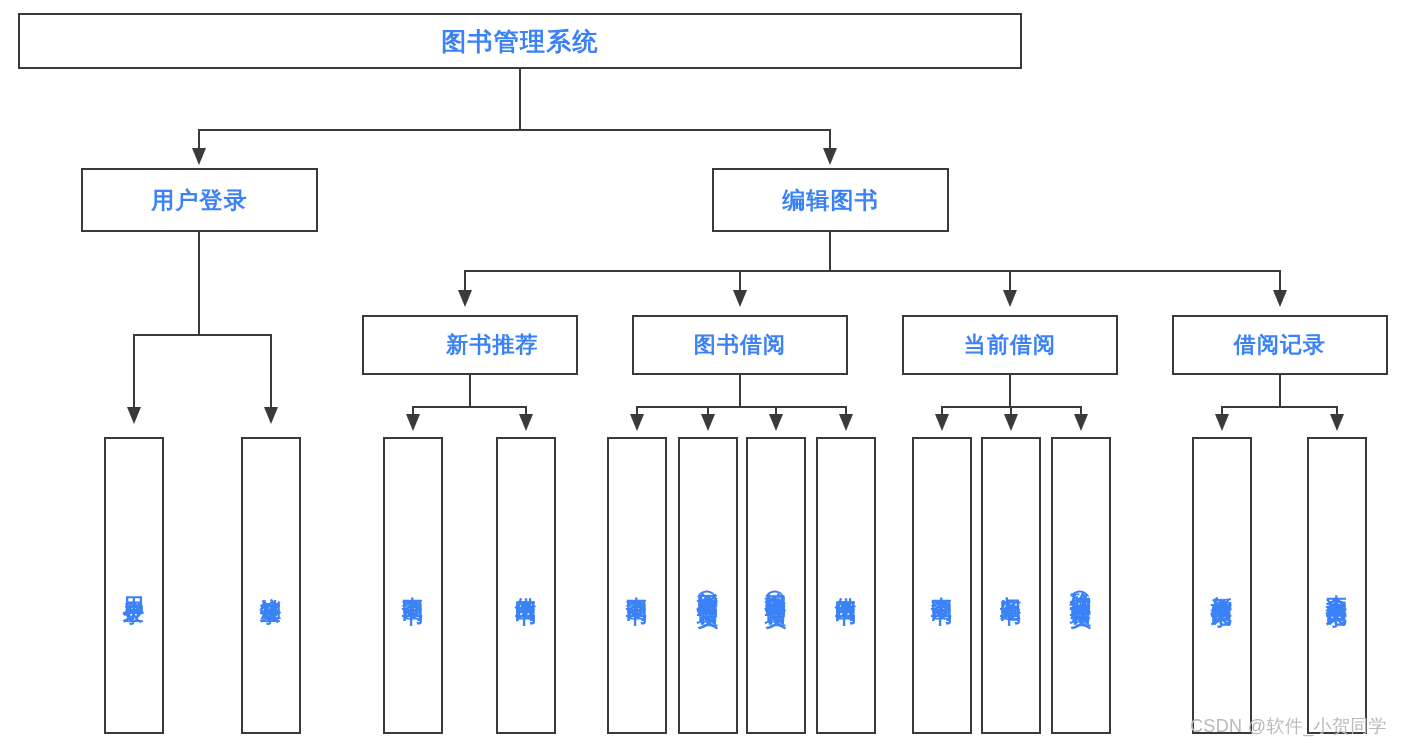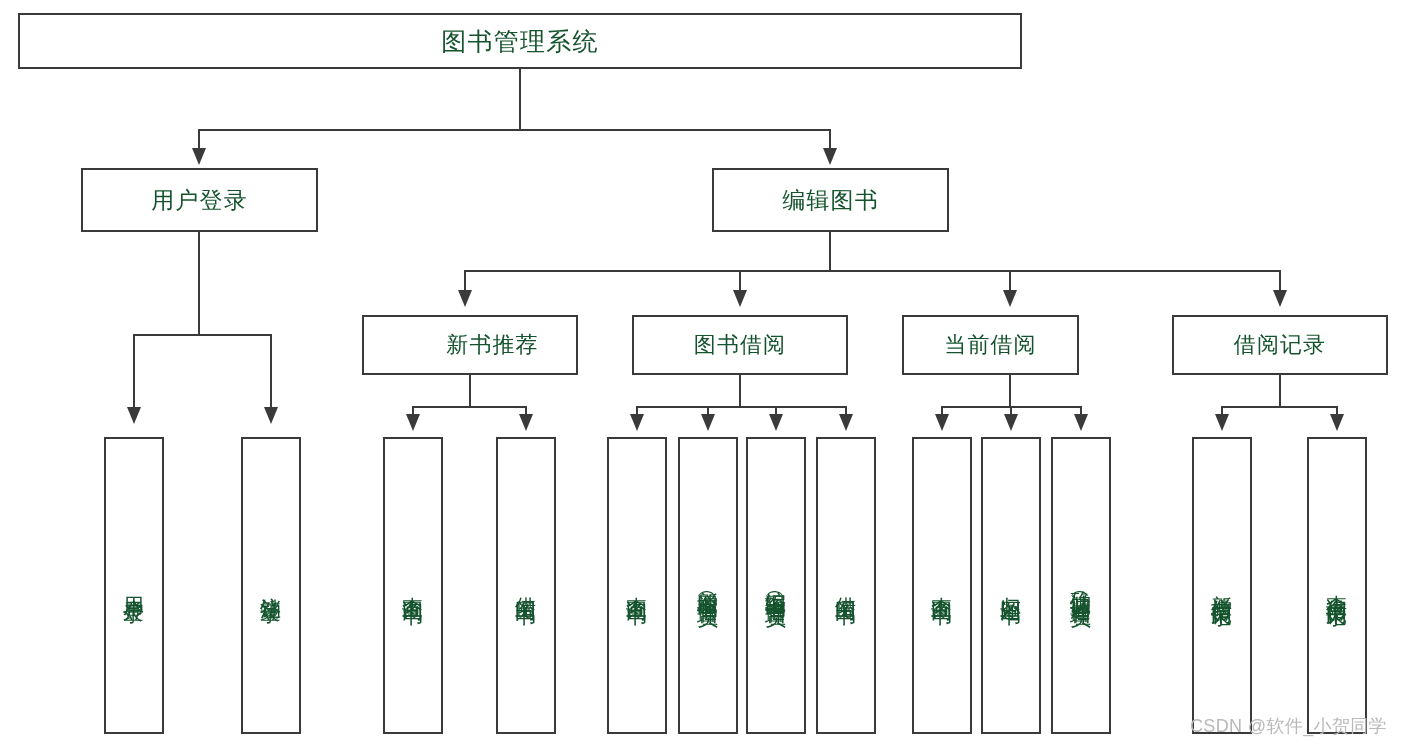--- a/index.html
+++ b/index.html
@@ -22,21 +22,22 @@
   
   .node {
     position: absolute;
     box-sizing: border-box;
     background: #ffffff;
     border: 2px solid #3a3a3a;
     display: flex;
     align-items: center;
     justify-content: center;
     text-align: center;
-    color: #14532d;
+    color: #3b82f6;
+    font-weight: bold;
   }
   .node .label {
     letter-spacing: 0.05em;
     line-height: 1.15;
   }
   
   .node.root .label { font-size: 25px; }
   
   .node.lvl2 .label { font-size: 23px; }
   
@@ -123,21 +124,21 @@
   <div class="arrow" style="left:1003px; top:290px;"></div>
   <div class="vline" style="left:1279px; top:270px; height:23px;"></div>
   <div class="arrow" style="left:1273px; top:290px;"></div>
 
   <div class="node lvl3" style="left:362px; top:315px; width:216px; height:60px;padding-left:45px;">
     <span class="label">新书推荐</span>
   </div>
   <div class="node lvl3" style="left:632px; top:315px; width:216px; height:60px;">
     <span class="label">图书借阅</span>
   </div>
-  <div class="node lvl3" style="left:902px; top:315px; width:177px; height:60px;justify-content:center;">
+  <div class="node lvl3" style="left:902px; top:315px; width:216px; height:60px;justify-content:center;">
     <span class="label">当前借阅</span>
   </div>
   <div class="node lvl3" style="left:1172px; top:315px; width:216px; height:60px;">
     <span class="label">借阅记录</span>
   </div>
 
   <div class="vline" style="left:469px; top:375px; height:32px;"></div>
   <div class="hline" style="left:413px; top:406px; width:113px;"></div>
   <div class="vline" style="left:412px; top:406px; height:10px;"></div>
   <div class="arrow" style="left:406px; top:414px;"></div>

